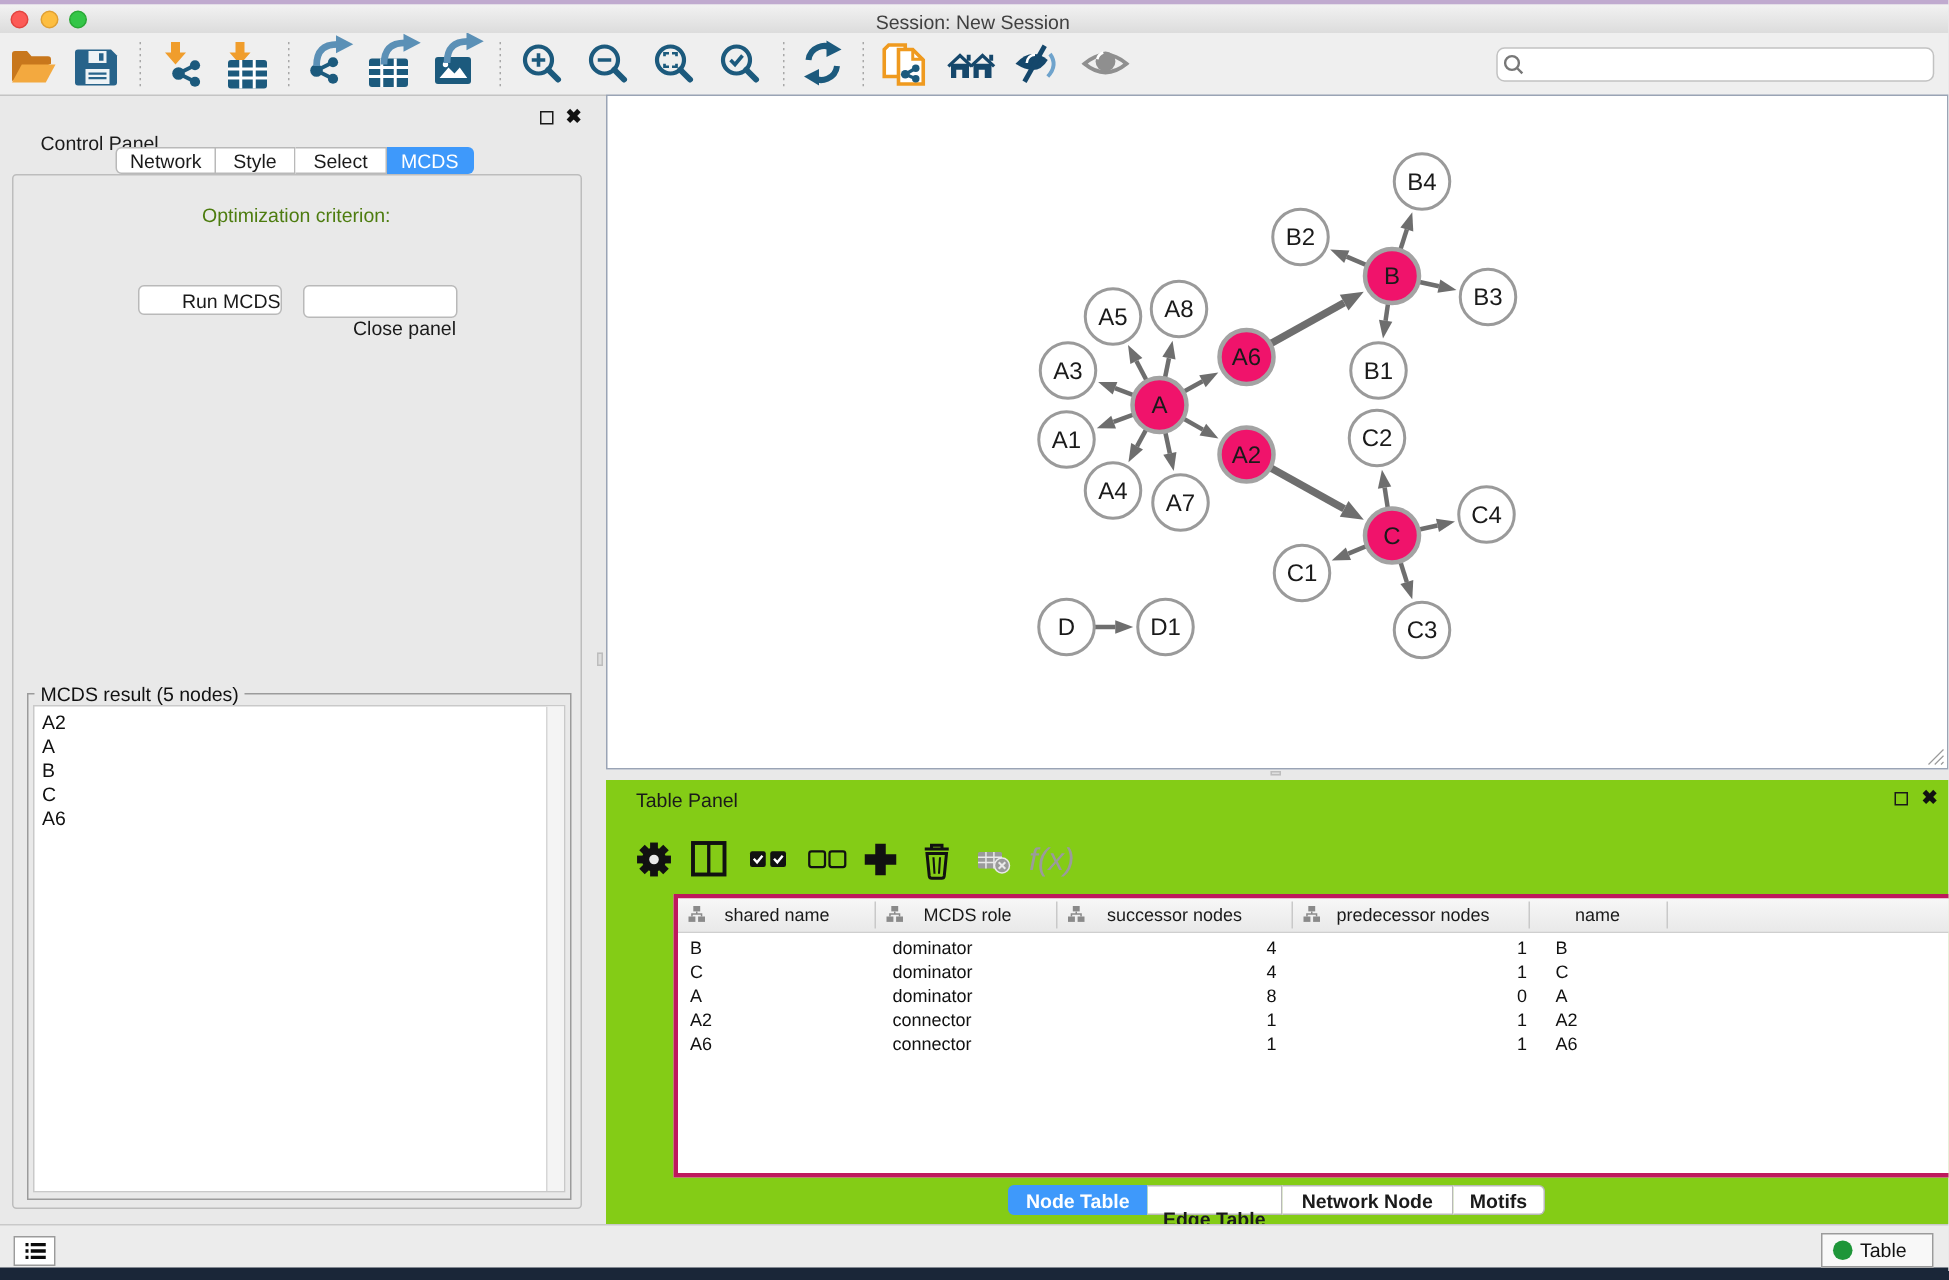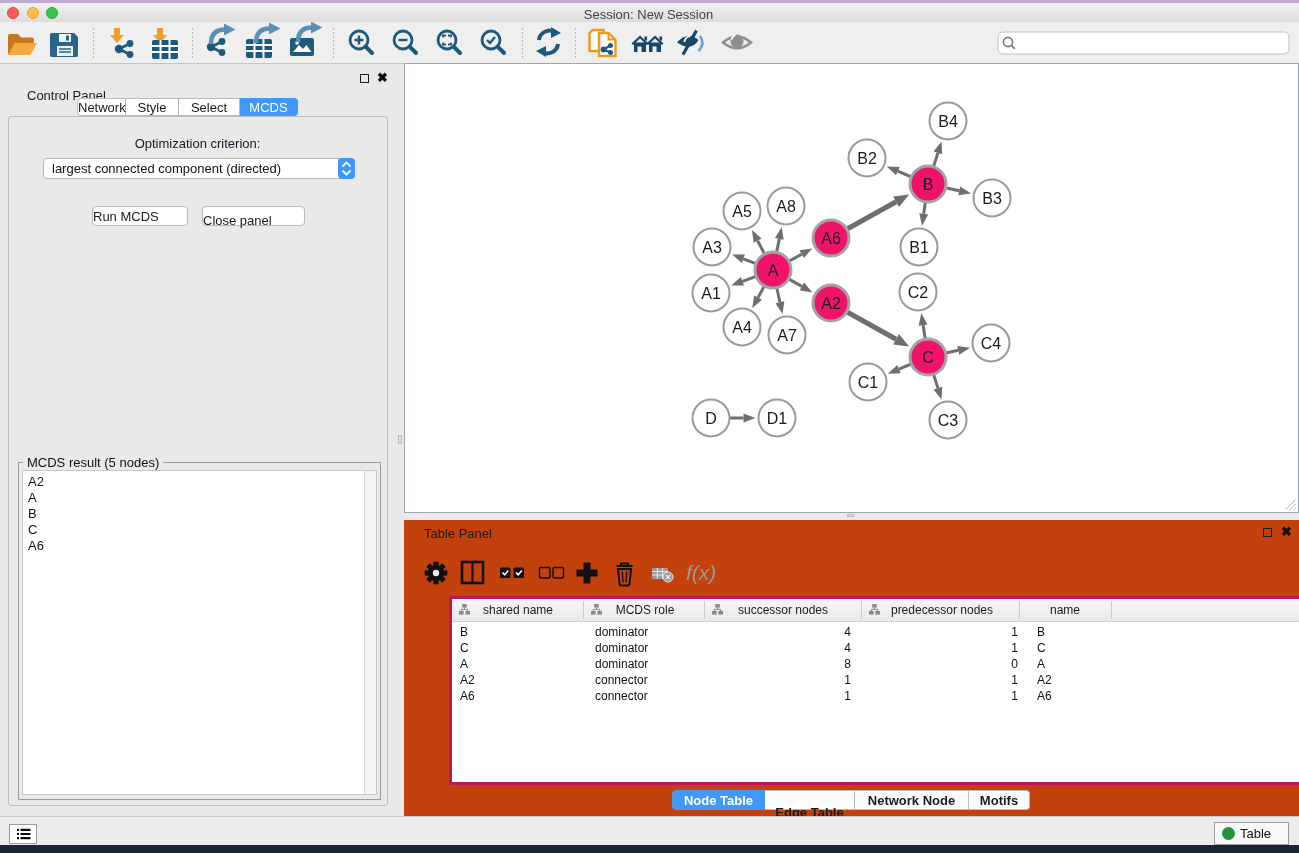--- a/index.html
+++ b/index.html
@@ -15,29 +15,29 @@
 #controlpanel { left:0; top:64px; width:395px; height:752px; background:#e9e9e9; }
 #cp-head, #tp-head { font-size:13px; color:#1a1a1a; }
 .winbtn-sq { width:9px; height:9px; border:1.5px solid #1a1a1a; }
 .winbtn-x { font-size:13px; font-weight:bold; color:#111; }
 .seg { display:flex; font-size:13px; }
 .seg span { background:#fff; border:1px solid #b9b9b9; border-left:none; padding:1px 0 0 0; text-align:center; color:#1a1a1a; }
 .seg span:first-child { border-left:1px solid #b9b9b9; border-radius:4px 0 0 4px; }
 .seg span:last-child { border-radius:0 4px 4px 0; }
 .seg span.sel { background:#3e99fb; border-color:#3e99fb; color:#fff; }
 #cp-box { left:8px; top:52px; width:380px; height:690px; border:1px solid #bdbdbd; border-radius:3px; }
-.btn { background:#fff; border:1px solid #b9b9b9; border-radius:4px; font-size:13px; color:#1a1a1a; text-align:left;margin-top:16px; }
+.btn { background:#fff; border:1px solid #b9b9b9; border-radius:4px; font-size:13px; color:#1a1a1a; text-align:right; }
 #mcds-group { left:18px; top:398px; width:363px; height:338px; border:1px solid #9b9b9b; }
 #mcds-legend { left:23px; top:391px; background:#e9e9e9; padding:0 4px; font-size:13px; color:#111; }
 #mcds-list { left:22px; top:406px; width:355px; height:325px; background:#fff; border:1px solid #c9c9c9; font-size:13px; color:#111; padding:3px 0 0 5px; line-height:16px; }
 #mcds-scroll { left:364px; top:407px; width:12px; height:323px; background:#f4f4f4; border-left:1px solid #d6d6d6; }
 #netframe { left:404px; top:63px; width:895px; height:450px; background:#fff; border:1px solid #9aa4b5; }
 #net-titlebar { left:0; top:0; width:893px; height:23px; background:linear-gradient(#f5f5f5,#d9d9d9); border-bottom:1px solid #a9a9a9; }
 #net-title { left:0; top:5px; width:893px; text-align:center; font-size:13px; color:#333; }
-#tablepanel { left:404px; top:520px; width:895px; height:296px; background:#c2410c; }
+#tablepanel { left:404px; top:520px; width:895px; height:296px; background:#84cc16; }
 #tbl-area { left:13px; top:76px; width:874px; height:189px; background:#fff; border:3px solid #be185d;margin-left:32px; }
 #tbl-header { left:0; top:0; width:872px; height:23px; background:linear-gradient(#f7f7f7,#e9e9e9); border-bottom:1px solid #cfcfcf; font-size:12px; color:#1a1a1a; }
 #statusbar { left:0; top:816px; width:1299px; height:29px; background:#ececec; border-top:1px solid #c9c9c9; }
 #desktop-bottom { left:0; top:845px; width:1299px; height:8px; background:#1a2638; }
 #memorybtn { left:1214px; top:822px; width:75px; height:23px; background:#f8f8f8; border:1px solid #9b9b9b; font-size:13px; color:#111; }
 #listbtn { left:9px; top:824px; width:28px; height:20px; background:#fff; border:1px solid #9b9b9b; }
 text { font-family:"Liberation Sans", sans-serif; }
 </style>
 </head>
 <body>
@@ -167,37 +167,29 @@
 <rect x="998" y="32" width="291" height="22" rx="5" fill="#fff" stroke="#c2c2c2"></rect>
 <circle cx="1008" cy="42" r="4.6" fill="none" stroke="#777" stroke-width="1.6"></circle>
 <path d="M1011.5 45.5 l3.4 3.4" stroke="#777" stroke-width="1.6"></path>
 </svg>
 </div>
 <div id="controlpanel" class="abs">
   <div id="cp-head" class="abs" style="left:27px; top:24px;">Control Panel</div>
   <div class="abs winbtn-sq" style="left:360px; top:10px;"></div>
   <div class="abs winbtn-x" style="left:377px; top:6px;">✖</div>
   <div class="seg abs" style="left:77px; top:34px; height:18px;">
-    <span style="width:49px;">Network</span>
+    <span style="width:67px;">Network</span>
       <span style="width:53px;">Style</span>
       <span style="width:61px;">Select</span>
       <span class="sel" style="width:58px;">MCDS</span>
   </div>
   <div id="cp-box" class="abs"></div>
-  <div class="abs" style="left:0; top:72px; width:395px; text-align:center; font-size:13px; color:#0f172a;">Optimization criterion:</div>
-  <div class="abs" style="left:43px; top:94px; width:312px; height:21px; background:#fff; border:1px solid #b5b5b5; border-radius:4px; font-size:13px; color:#111; padding:2px 0 0 8px;">largest connected component (directed)
-    <div class="abs" style="right:-1px; top:-1px; width:17px; height:21px; background:#3e99fb; border-radius:4px;">
-      <svg width="17" height="21" viewBox="0 0 17 21">
-          <path d="M5 8 L8.5 4.4 L12 8" fill="none" stroke="#fff" stroke-width="1.8" stroke-linecap="round" stroke-linejoin="round"></path>
-          <path d="M5 13 L8.5 16.6 L12 13" fill="none" stroke="#fff" stroke-width="1.8" stroke-linecap="round" stroke-linejoin="round"></path>
-        </svg>
-    </div>
-  </div>
+  <div class="abs" style="left:0; top:72px; width:395px; text-align:center; font-size:13px; color:#4d7c0f;">Optimization criterion:</div>
   <div class="btn abs" style="left:92px; top:126px; width:96px; height:20px; padding-top:2px;">Run MCDS</div>
-  <div class="btn abs" style="left:202px; top:126px; width:103px; height:20px; padding-top:6px;">Close panel</div>
+  <div class="btn abs" style="left:202px; top:126px; width:103px; height:20px; padding-top:20px;">Close panel</div>
   <div id="mcds-group" class="abs"></div>
   <div id="mcds-legend" class="abs">MCDS result (5 nodes)</div>
   <div id="mcds-list" class="abs">A2<br>A<br>B<br>C<br>A6</div>
   <div id="mcds-scroll" class="abs"></div>
 </div>
 <div id="netframe" class="abs">
   <svg class="abs" style="left:0; top:24px;" width="893" height="424" viewBox="404 87 893 424">
     <line x1="772" y1="269" x2="756.6" y2="239.7" stroke="#6e6e6e" stroke-width="3"></line>
 <polygon points="751.0,229.0 760.6,237.6 752.6,241.7" fill="#6e6e6e"></polygon>
 <line x1="772" y1="269" x2="778.3" y2="237.8" stroke="#6e6e6e" stroke-width="3"></line>

